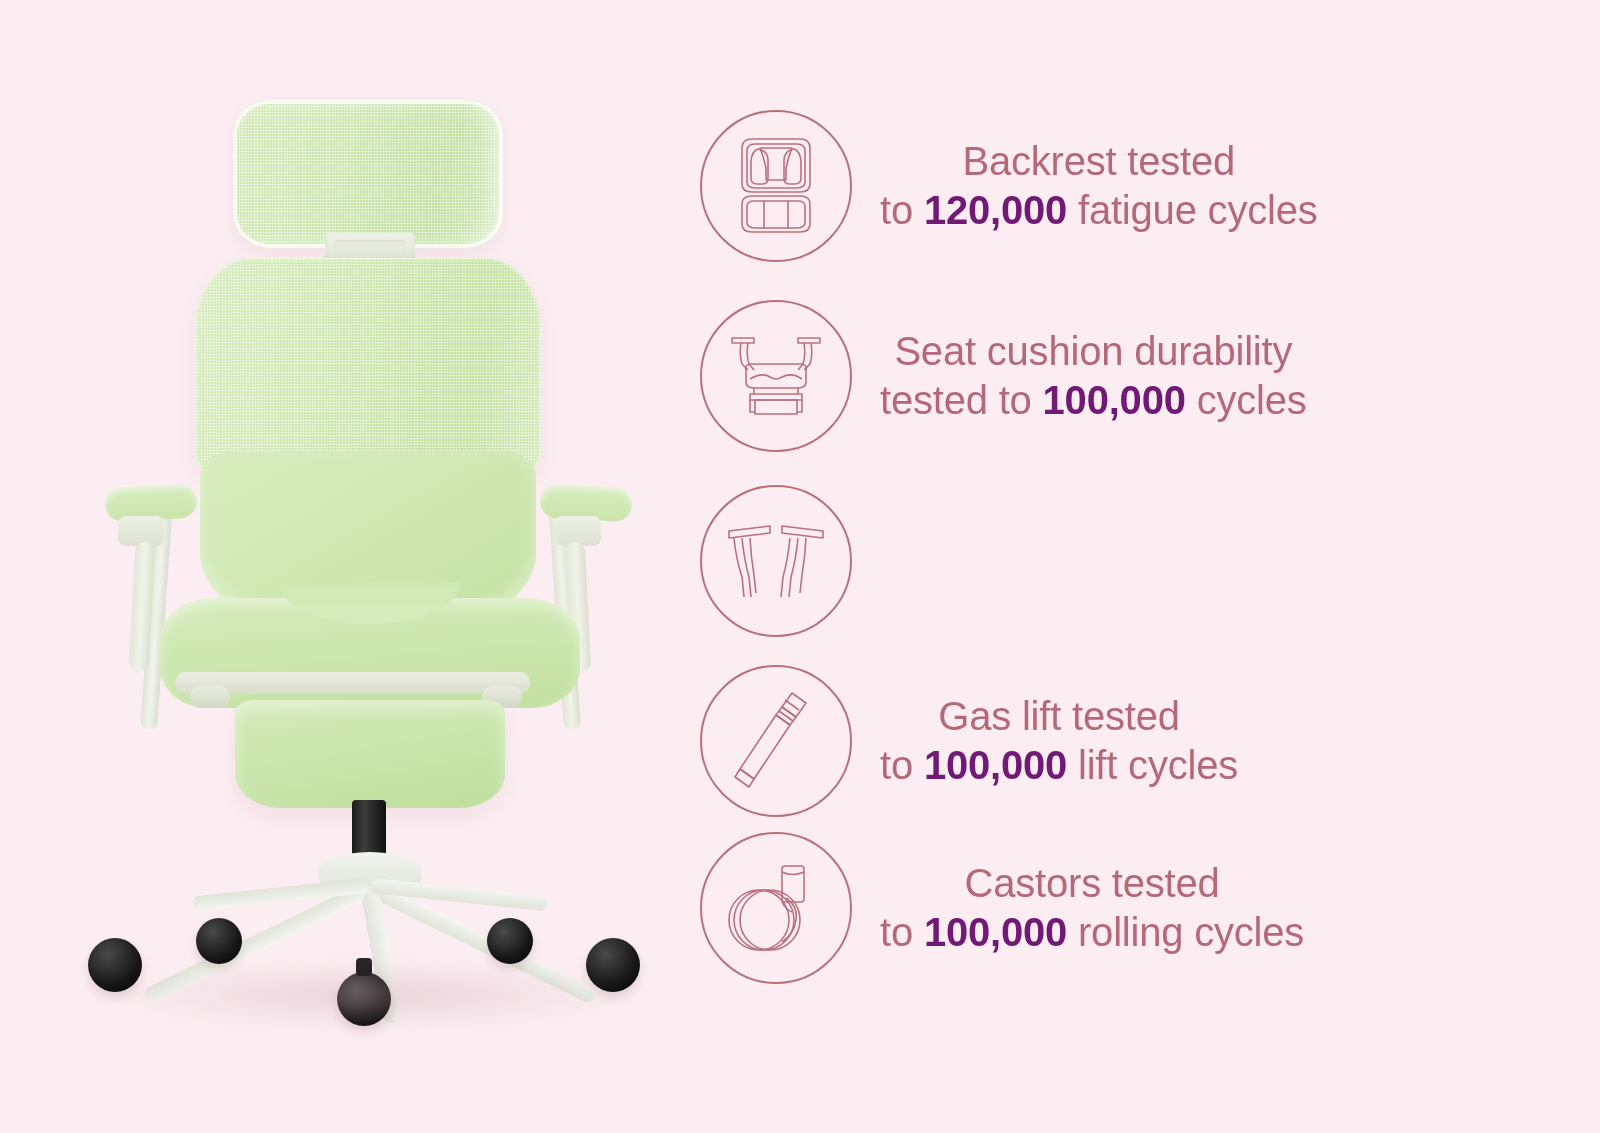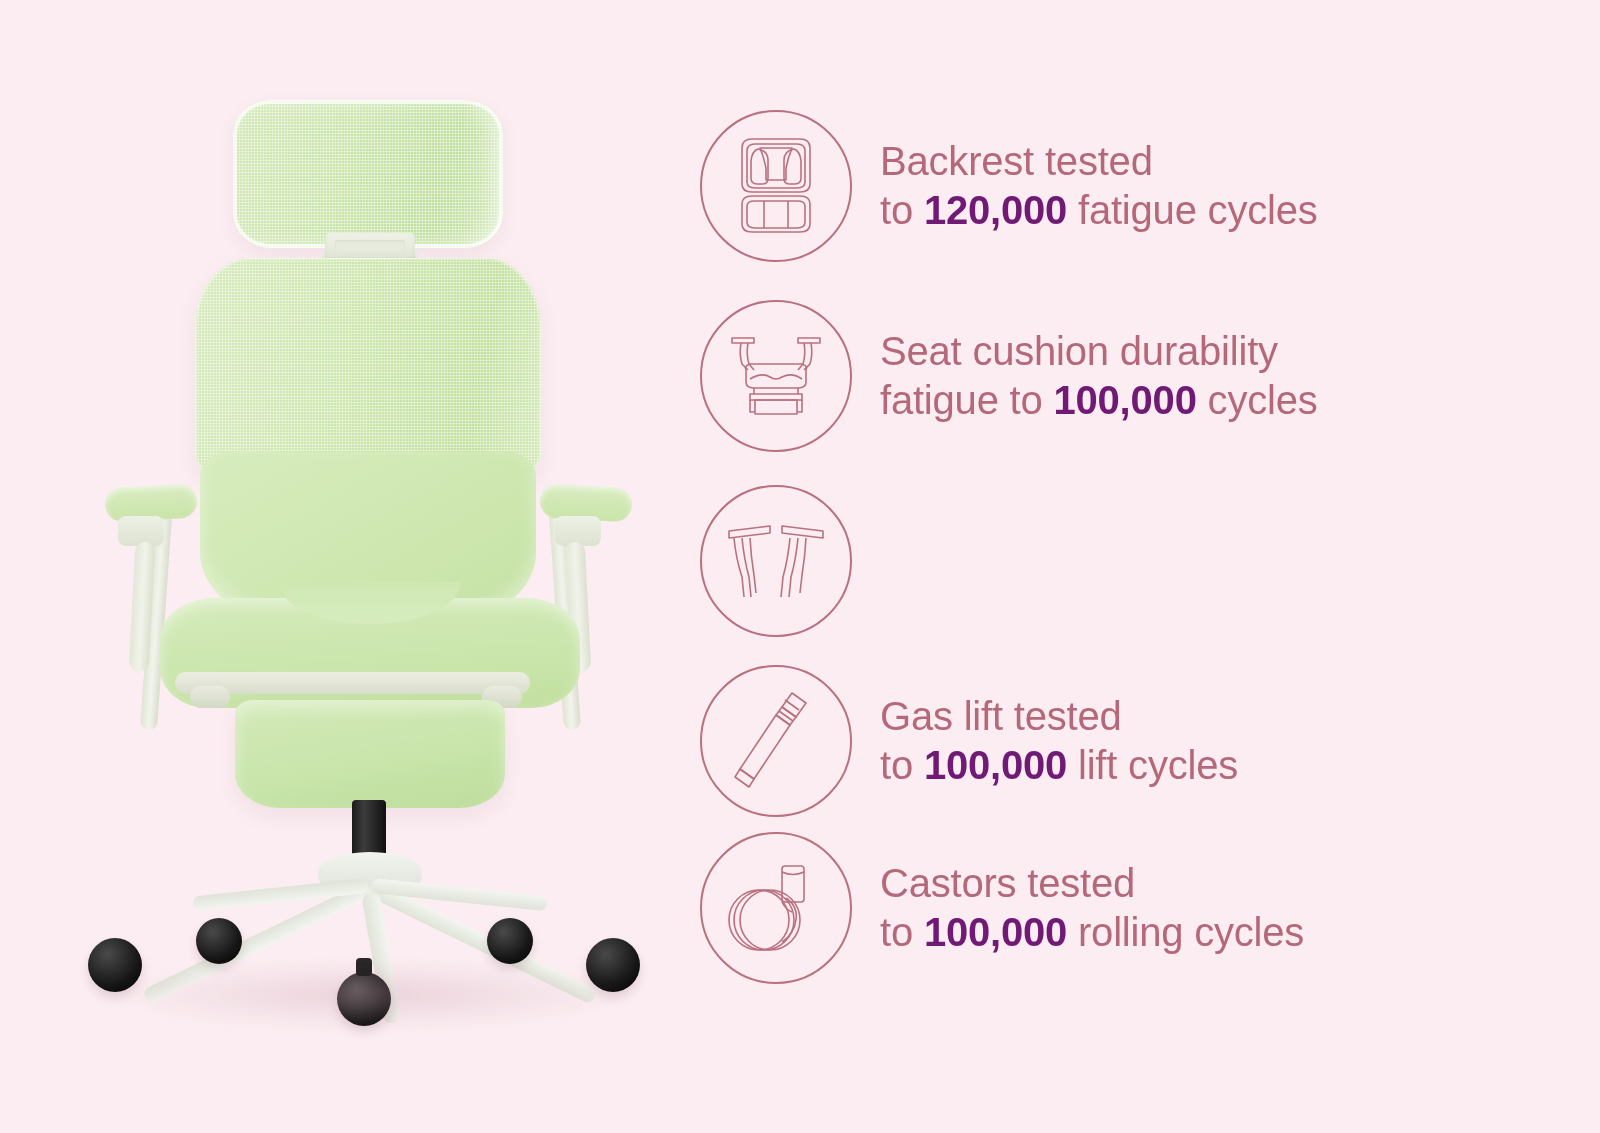--- a/index.html
+++ b/index.html
@@ -148,21 +148,21 @@
     border:2px solid #b9707f;
     display:flex;align-items:center;justify-content:center;
     box-sizing:border-box;
   }
   .icon-circle svg{display:block;}
   .feature-text{
     font-size:40px;line-height:1.22;color:#b4687a;
     letter-spacing:-0.2px;white-space:nowrap;
   }
   .feature-text .num{font-weight:bold;color:#701a75;}
-  .feature-text .ln{display:block;}
+  .feature-text .ln{display:block;text-align:center;}
 </style>
 </head>
 <body>
 
 <div class="stage">
 
   <div class="chair-panel">
     <div class="chair">
 
       <div class="headrest"></div>
@@ -247,21 +247,21 @@
           <path d="M30 58 L30 64"></path>
           <path d="M74 58 L74 64"></path>
           <path d="M26 64 L78 64 L78 70 L26 70 Z"></path>
           <path d="M31 70 L73 70 L73 84 L31 84 Z"></path>
           <path d="M26 70 L26 82 L31 82"></path>
           <path d="M78 70 L78 82 L73 82"></path>
         </svg>
       </div>
       <div class="feature-text">
         <span class="ln">Seat cushion durability</span>
-        <span class="ln"><span>fatigue to </span><span class="num">100,000</span><span> cycles</span></span>
+        <span class="ln"><span>tested to </span><span class="num">100,000</span><span> cycles</span></span>
       </div>
     </div>
 
     <div class="feature-row" style="top:485px;">
       <div class="icon-circle">
         <svg width="100" height="92" viewBox="0 0 100 92" fill="none" stroke="#b9707f" stroke-width="1.6" stroke-linejoin="round">
           <path d="M3 16 L44 11 L44 18 L3 23 Z"></path>
           <path d="M8 23 Q10 44 16 62 L18 82"></path>
           <path d="M16 23 Q18 44 23 62 L25 82"></path>
           <path d="M24 23 Q25 42 28 60 L30 78"></path>

